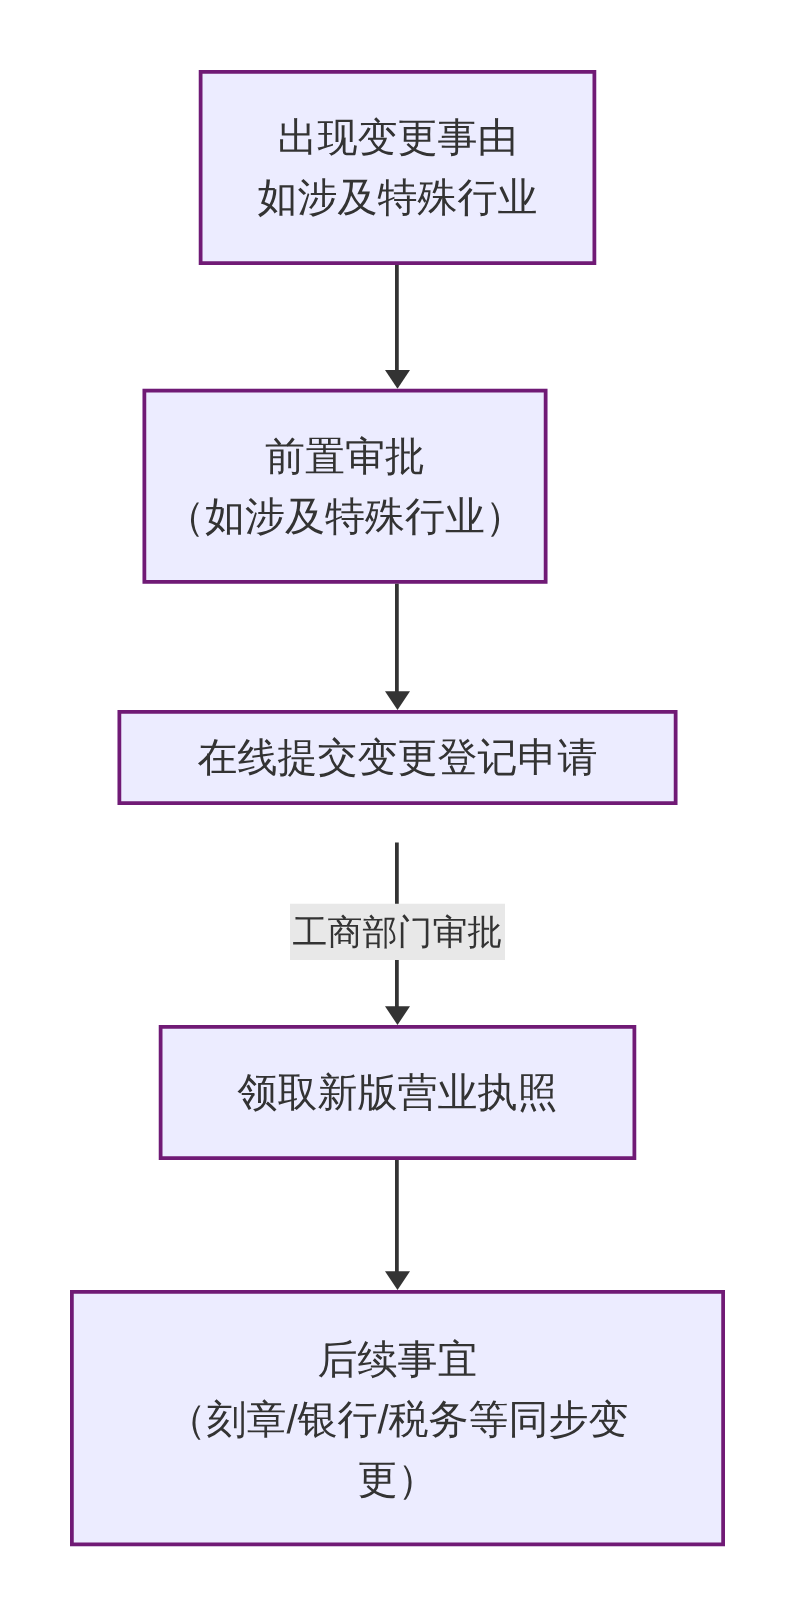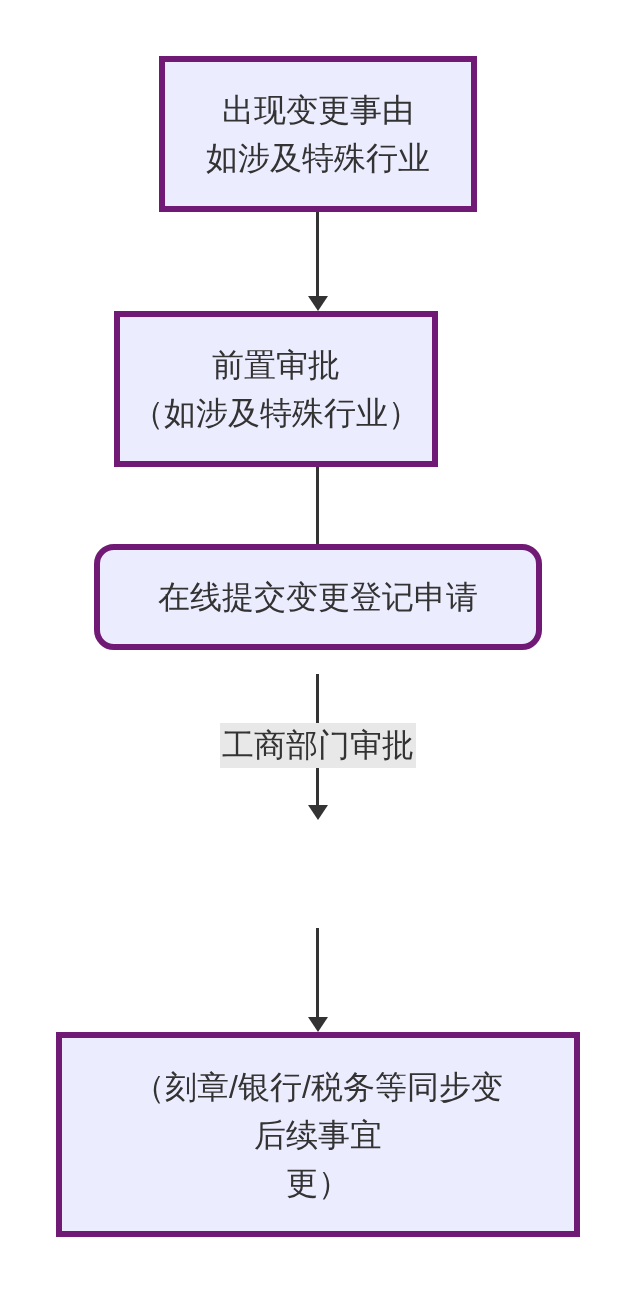--- a/index.html
+++ b/index.html
@@ -12,34 +12,34 @@
     position: relative;
     width: 632px;
     height: 1292px;
     background: #ffffff;
     overflow: hidden;
   }
   .node {
     position: absolute;
     box-sizing: border-box;
     background: #ECECFF;
-    border: 6px solid #701a75;
+    border: 3px solid #701a75;
     color: #333333;
     font-size: 32px;
     line-height: 48px;
     text-align: center;
     display: flex;
     flex-direction: column;
     justify-content: center;
     align-items: center;
   }
   .node-line { display: block; white-space: nowrap; }
   #node-1 { left: 159px; top: 56px;   width: 318px; height: 156px; }
   #node-2 { left: 114px; top: 311px;  width: 324px; height: 156px; }
-  #node-3 { left: 94px;  top: 544px;  width: 448px; height: 106px; border-radius: 20px; }
+  #node-3 { left: 94px;  top: 568px;  width: 448px; height: 76px; }
   #node-4 { left: 127px; top: 820px;  width: 382px; height: 108px; }
   #node-5 { left: 56px;  top: 1032px; width: 524px; height: 205px; }
 
   .edge-line {
     position: absolute;
     left: 316px;
     width: 3px;
     background: #333333;
   }
   #edge-1-line { top: 212px; height: 86px; }
@@ -61,21 +61,21 @@
   #edge-3-head { top: 805px; }
   #edge-4-head { top: 1017px; }
 
   .edge-label {
     position: absolute;
     left: 318px;
     top: 723px;
     transform: translateX(-50%);
     background: #e8e8e8;
     color: #333333;
-    font-size: 32px;
+    font-size: 28px;
     line-height: 45px;
     padding: 0 2px;
     white-space: nowrap;
   }
 </style>
 </head>
 <body>
 
 <div class="canvas">
 
@@ -96,23 +96,26 @@
   <div class="arrow-head" id="edge-2-head"></div>
 
   <div class="node" id="node-3">
     <span class="node-line">在线提交变更登记申请</span>
   </div>
 
   <div class="edge-line" id="edge-3-line"></div>
   <div class="edge-label">工商部门审批</div>
   <div class="arrow-head" id="edge-3-head"></div>
 
+  <div class="node" id="node-4">
+    <span class="node-line">领取新版营业执照</span>
+  </div>
 
   <div class="edge-line" id="edge-4-line"></div>
   <div class="arrow-head" id="edge-4-head"></div>
 
   <div class="node" id="node-5">
+    <span class="node-line">后续事宜</span>
     <span class="node-line">（刻章/银行/税务等同步变</span>
-    <span class="node-line">后续事宜</span>
     <span class="node-line">更）</span>
   </div>
 
 </div>
 
 </body></html>

